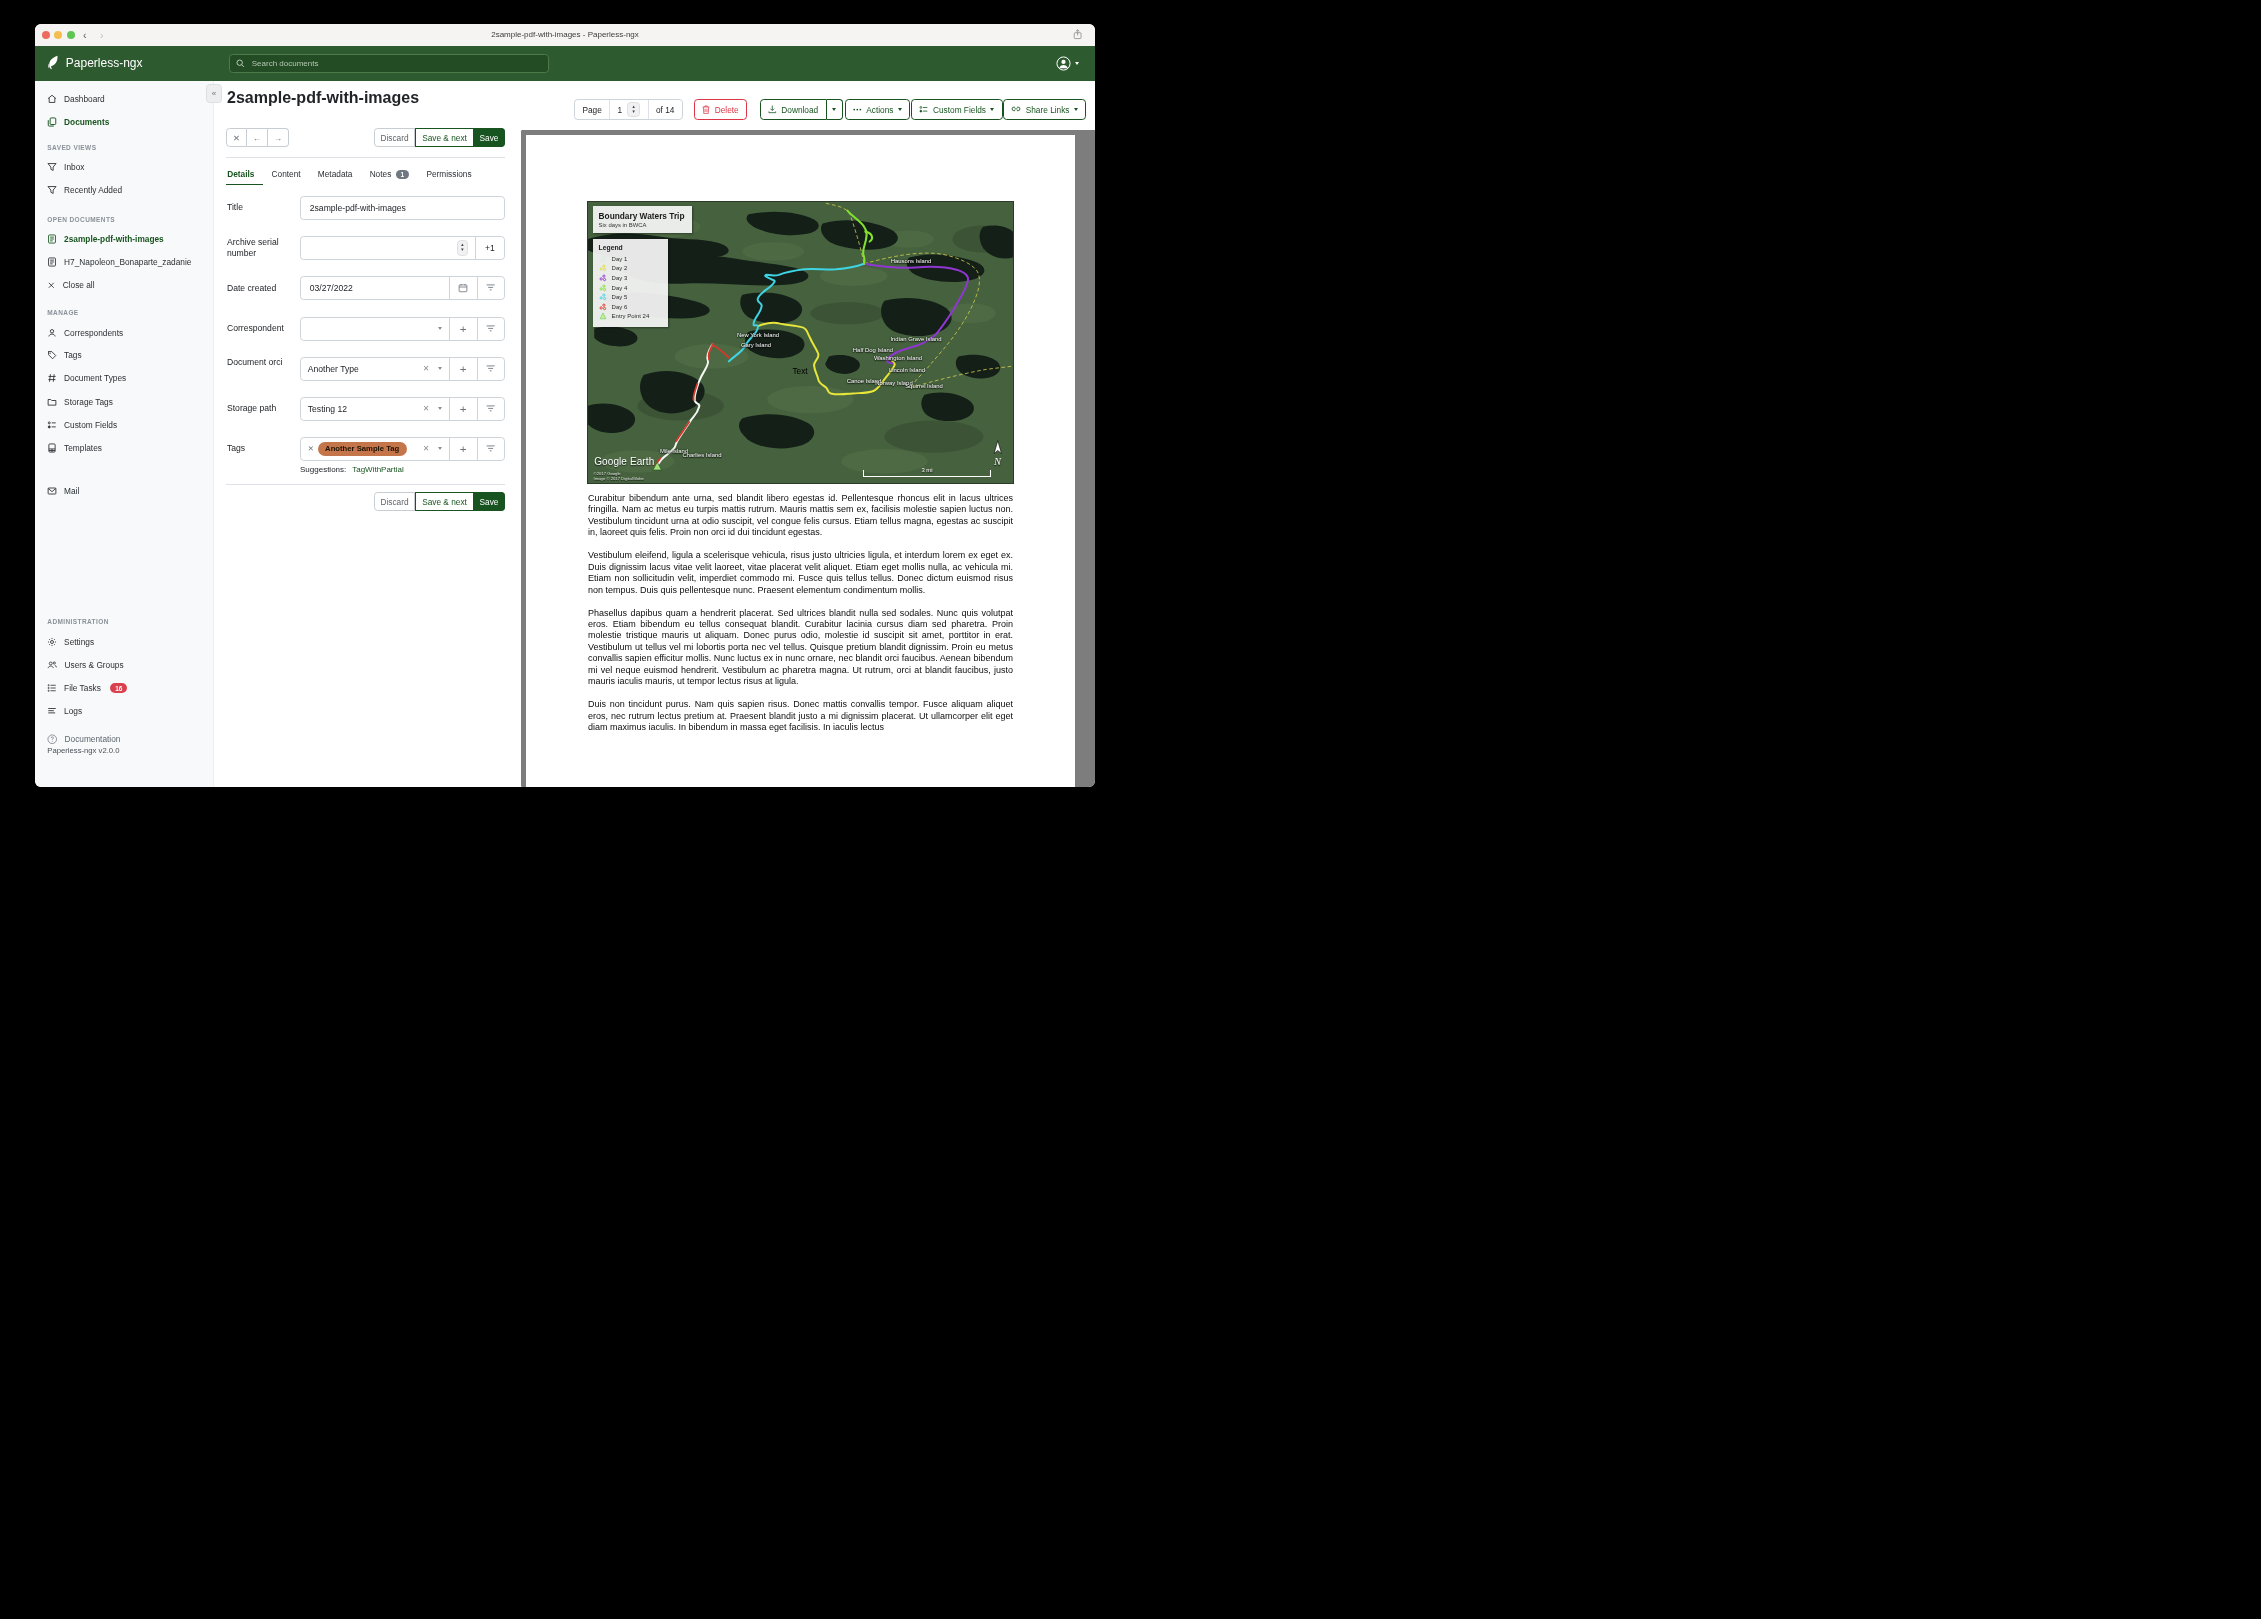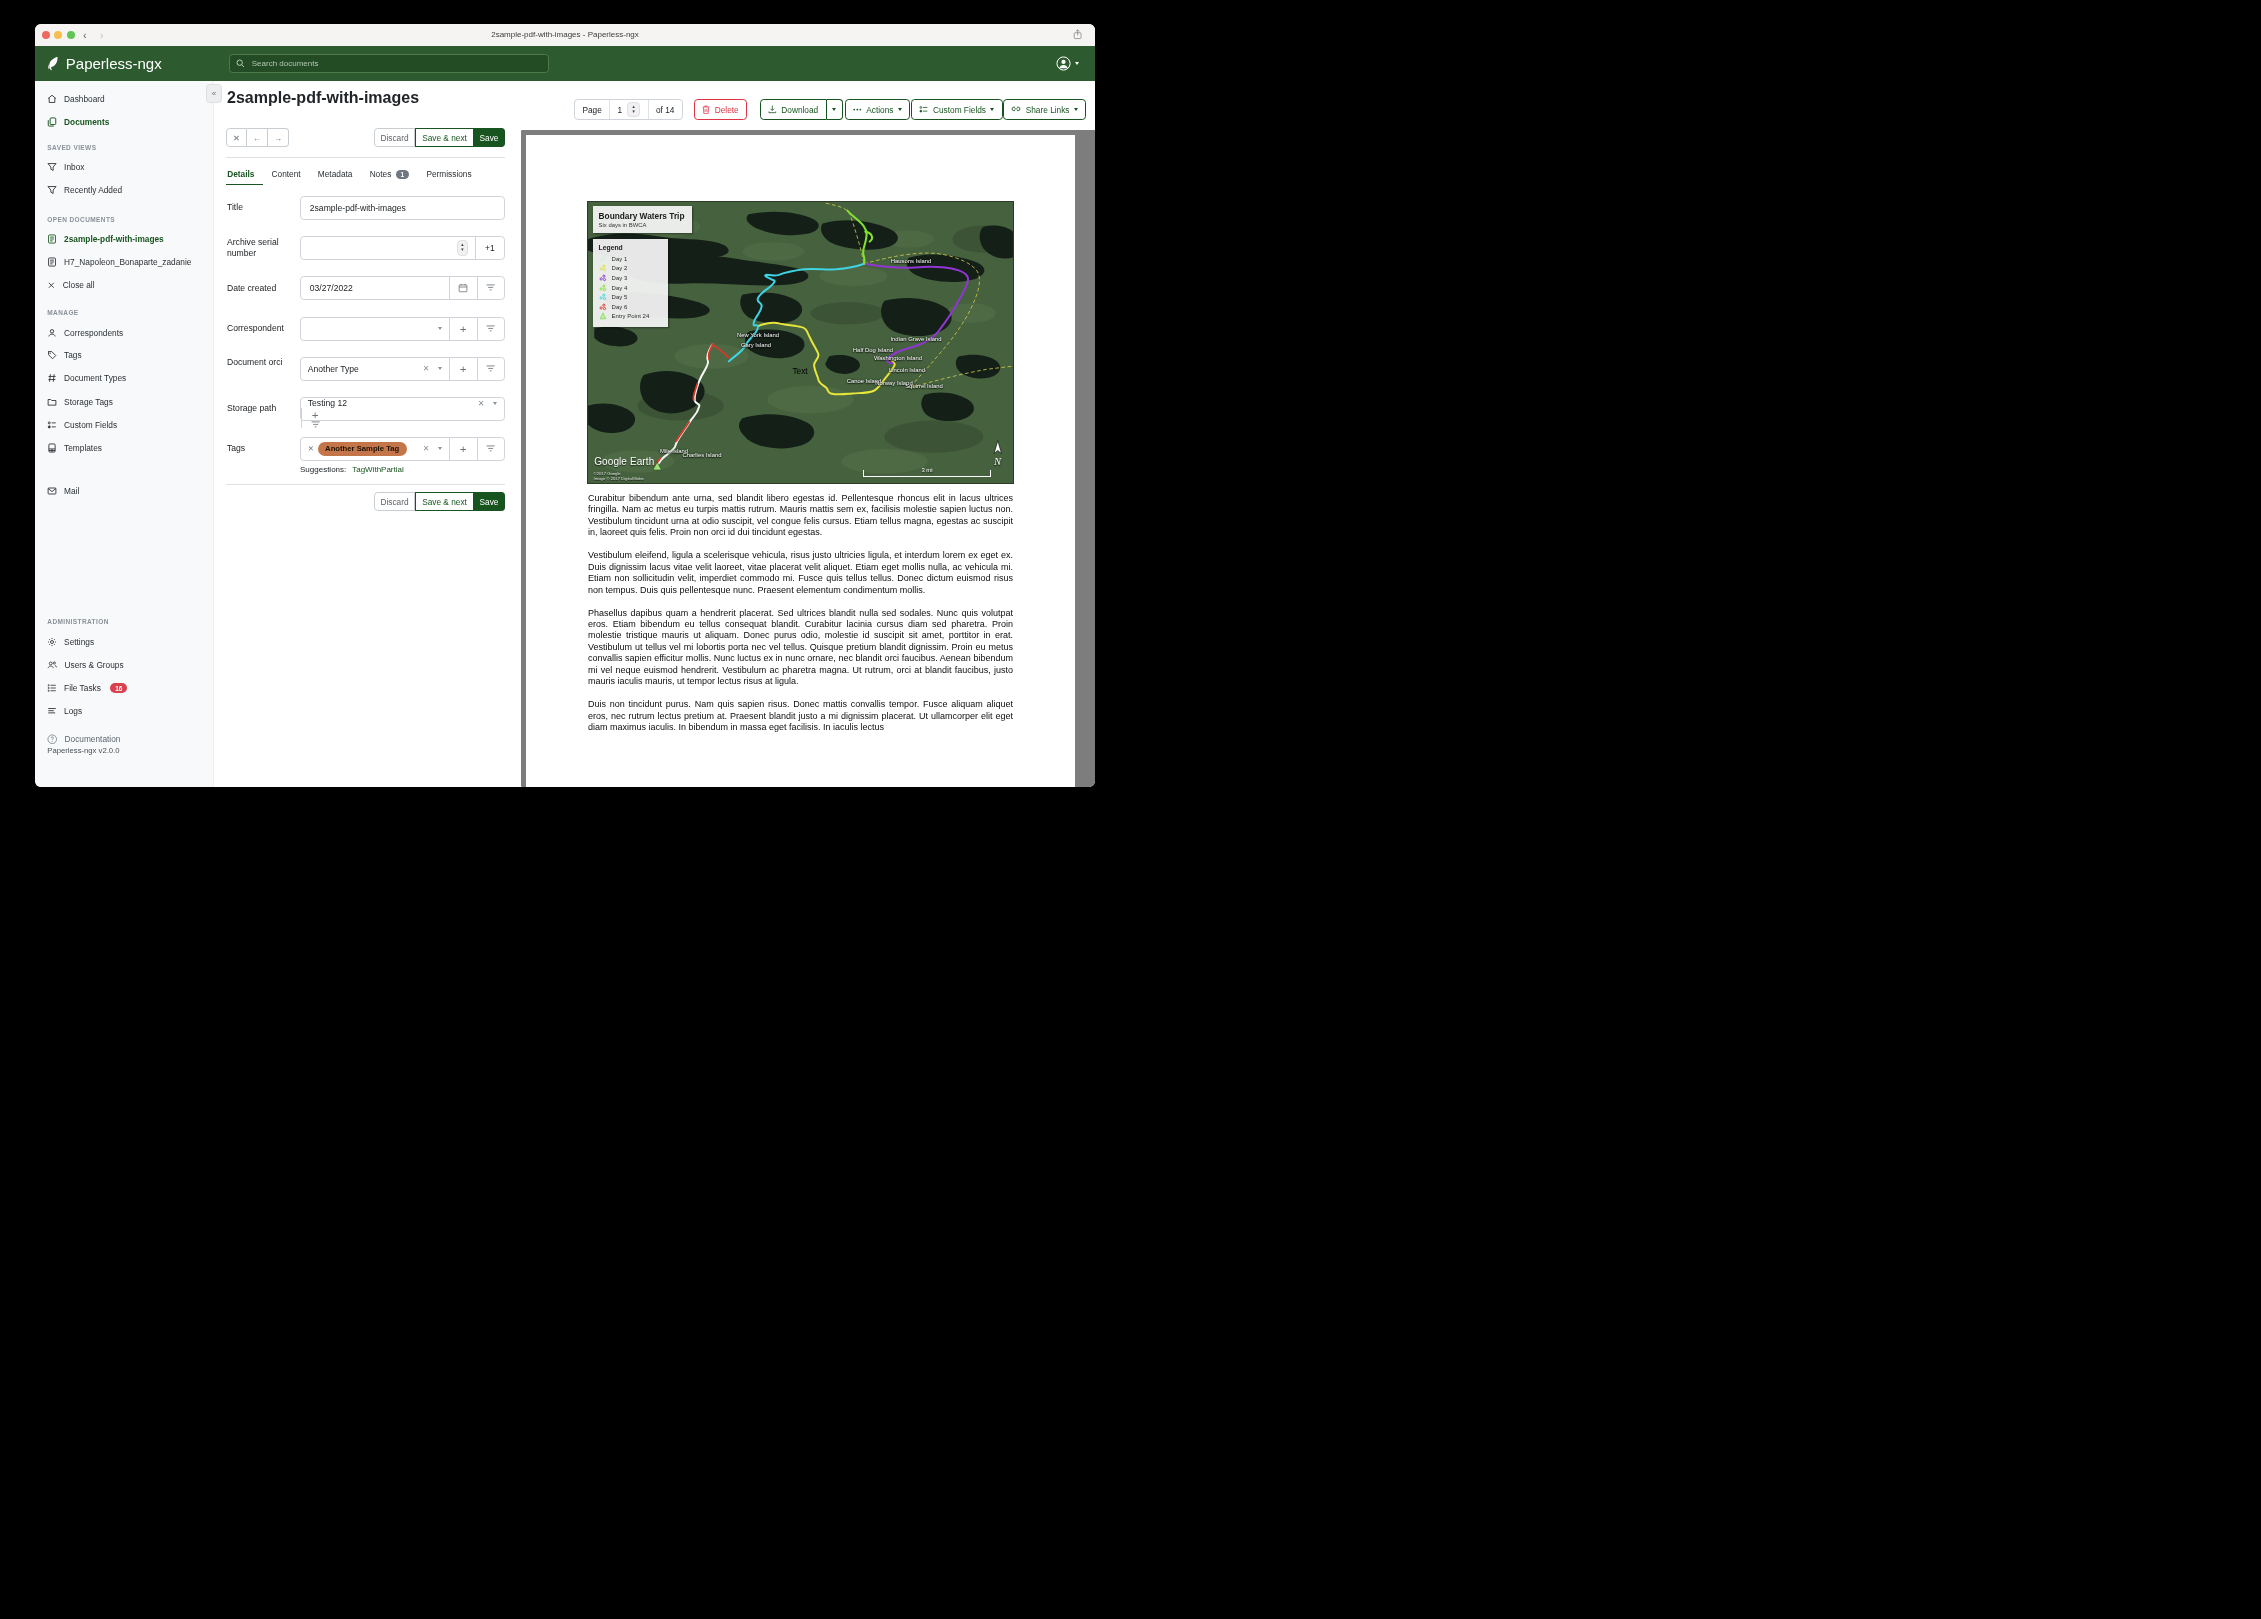--- a/index.html
+++ b/index.html
@@ -8,21 +8,21 @@
   
   #win{position:absolute;left:35px;top:24px;width:1060px;height:763px;background:#fff;border-radius:6.2px;overflow:hidden;box-shadow:0 11px 37px rgba(0,0,0,.55);}
   
   #titlebar{position:absolute;left:0;top:0;width:100%;height:22px;background:#f5f4f2;border-bottom:0.6px solid #d9d9d9;}
   .light{position:absolute;top:7.4px;width:8px;height:8px;border-radius:50%;}
   .tb-chev{position:absolute;top:5px;font-size:10.5px;line-height:12.3px;}
   #tb-title{position:absolute;left:0;right:0;top:6.2px;text-align:center;font-size:8px;color:#3d3d3d;}
   #tb-share{position:absolute;right:12.3px;top:5px;color:#8a8a8a;}
   
   #appbar{position:absolute;left:0;top:22px;width:100%;height:35px;background:#2d5a2f;}
-  #logo{position:absolute;left:11px;top:9.3px;display:flex;align-items:center;gap:6.2px;color:#fff;font-size:15px;font-weight:500;}
+  #logo{position:absolute;left:11px;top:9.3px;display:flex;align-items:center;gap:6.2px;color:#fff;font-size:12px;font-weight:500;}
   #searchbox{position:absolute;left:194px;top:8px;width:320px;height:18.5px;background:#234b24;border:0.6px solid #4e7a4a;border-radius:3.7px;display:flex;align-items:center;gap:5px;padding:0 6.2px;box-sizing:border-box;}
   #searchbox input{flex:1;background:transparent;border:none;outline:none;color:#e8f0e8;font-size:8px;font-family:inherit;}
   #searchbox input::placeholder{color:#b3c6b2;}
   #avatar{position:absolute;right:16px;top:10px;display:flex;align-items:center;gap:4.3px;color:#fff;}
   
   #sidebar{position:absolute;left:0;top:57px;width:178px;bottom:0;background:#f8f9fa;border-right:0.6px solid #eceff1;}
   .sitem{position:absolute;left:12.3px;display:flex;align-items:center;gap:6.8px;font-size:8.3px;color:#2b3035;height:12.3px;white-space:nowrap;}
   .sitem svg{flex:none;}
   .act{color:#17541f;font-weight:700;}
   .shead{position:absolute;left:12.3px;font-size:6.5px;font-weight:600;color:#8a9199;letter-spacing:0.4px;height:8.6px;}
@@ -445,21 +445,21 @@
         <span class="plus">+</span>
       </div>
     <div class="seg">
       <svg width="9.3" height="6.8" viewBox="0 0 15 11" stroke="#6c757d" stroke-width="1.4">
           <path d="M1 1.5 H14 M3.5 5.5 H11.5 M6 9.5 H9"></path>
         </svg>
     </div>
   </div>
 
   <div class="flabel" style="top:379px;">Storage path</div>
-  <div class="ig" style="top:373px;flex-direction:column;">
+  <div class="ig" style="top:373px;">
     <div class="grow">
       <span>Testing 12</span>
       <span class="clrx">✕</span>
       <span class="ddcar"></span>
     </div>
     <div class="seg">
         <span class="plus">+</span>
       </div>
     <div class="seg">
       <svg width="9.3" height="6.8" viewBox="0 0 15 11" stroke="#6c757d" stroke-width="1.4">

